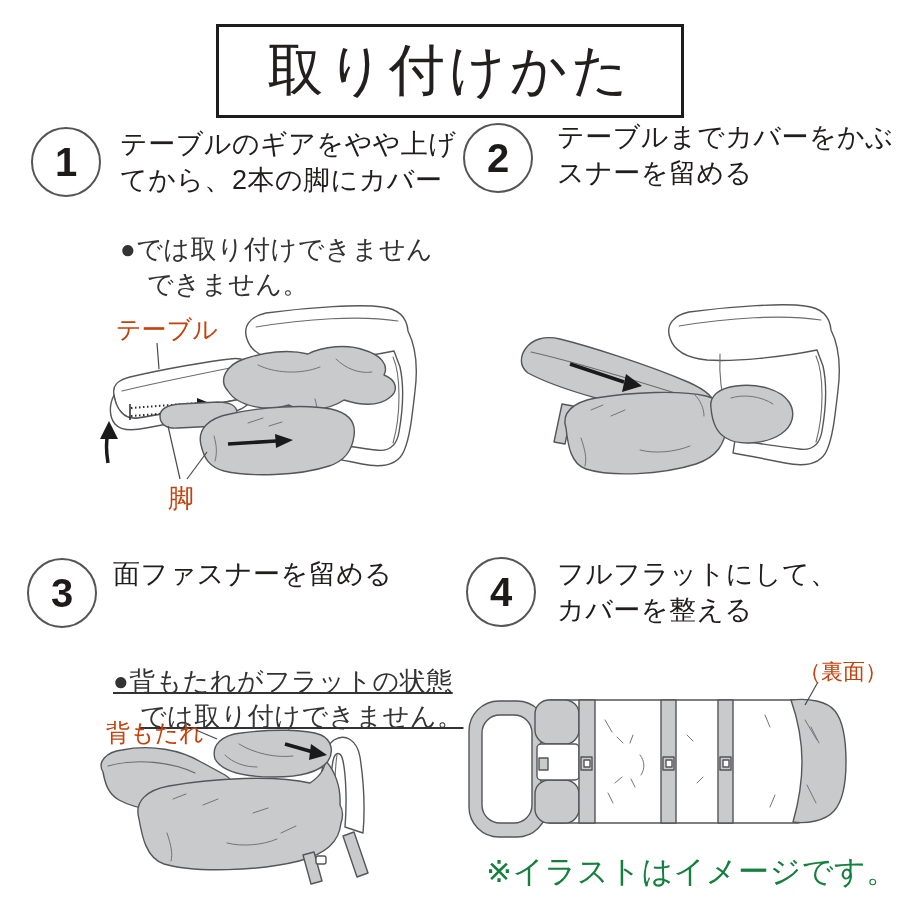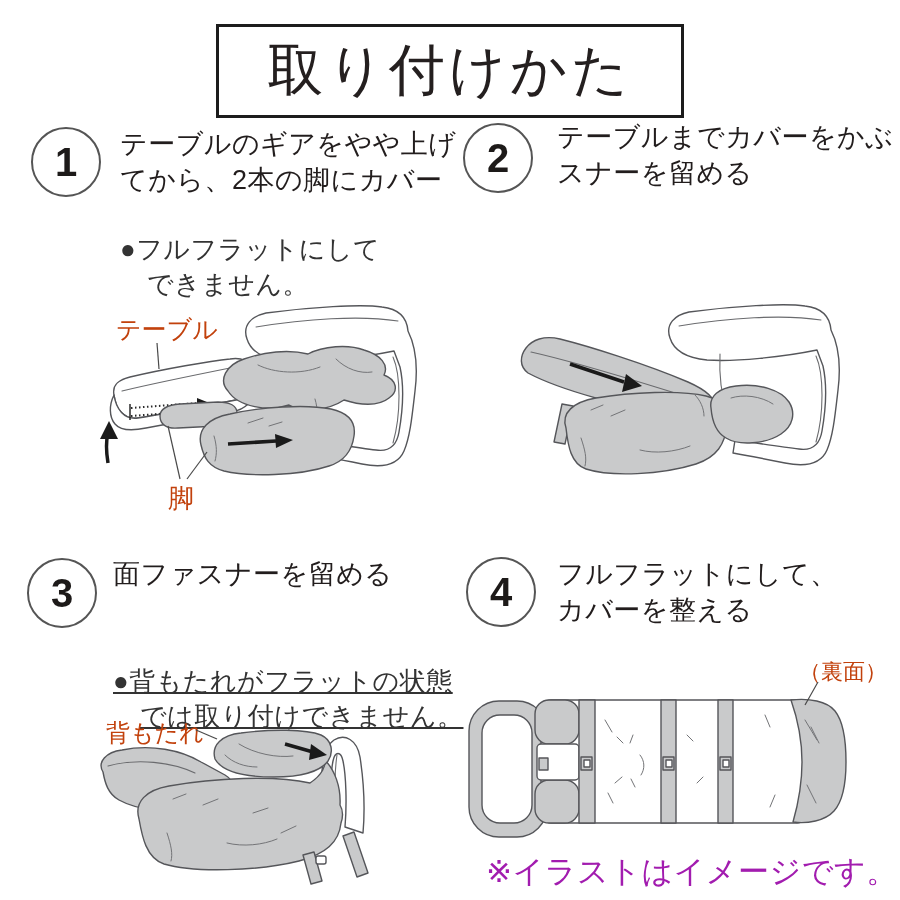--- a/index.html
+++ b/index.html
@@ -41,21 +41,21 @@
   .n3 { left:113px; top:664px;text-decoration:underline; }
   .note-indent { padding-left:27px; }
 
   
   .illus-label { font-weight:400; color:#c2410c; }
   .lbl-table    { left:116px; top:313px; font-size:25px; }
   .lbl-leg      { left:168px; top:481px; font-size:26px; }
   .lbl-backrest { left:106px; top:717px; font-size:24px; }
   .lbl-backside { left:799px; top:657px; font-size:22px; }
 
-  .footer-note { left:486px; top:851px; font-size:31px; font-weight:400; color:#a21caf; letter-spacing:0.5px; }
+  .footer-note { left:486px; top:851px; font-size:31px; font-weight:400; color:#15803d; letter-spacing:0.5px; }
 
   
   .gray-part  { fill:#c9cacb; stroke:#55565a; stroke-width:1.4; stroke-linejoin:round; }
   .white-part { fill:#ffffff; stroke:#55565a; stroke-width:1.4; stroke-linejoin:round; }
   .detail { fill:none; stroke:#6a6b6e; stroke-width:1.1; stroke-linecap:round; }
   .crease { fill:none; stroke:#737477; stroke-width:1; stroke-linecap:round; }
   .leader { stroke:#4a4a4a; stroke-width:1.2; fill:none; }
   .arrow-shaft { stroke:#1a1a1a; stroke-width:3.5; fill:none; }
   .arrow-head  { fill:#1a1a1a; stroke:none; }
   .dotted { stroke:#2a2a2a; stroke-width:2; fill:none; stroke-dasharray:1.5 2.5; }
@@ -69,21 +69,21 @@
 </div>
 
 <div class="abs step-circle c1">
   <span>1</span>
 </div>
 <div class="abs step-text t1">
   <div>テーブルのギアをやや上げ</div>
   <div>てから、2本の脚にカバー</div>
 </div>
 <div class="abs step-note n1">
-  <div>●フルフラットにして</div>
+  <div>●では取り付けできません</div>
   <div class="note-indent">できません。</div>
 </div>
 
 <div class="abs step-circle c2">
   <span>2</span>
 </div>
 <div class="abs step-text t2">
   <div>テーブルまでカバーをかぶ</div>
   <div>スナーを留める</div>
 </div>

